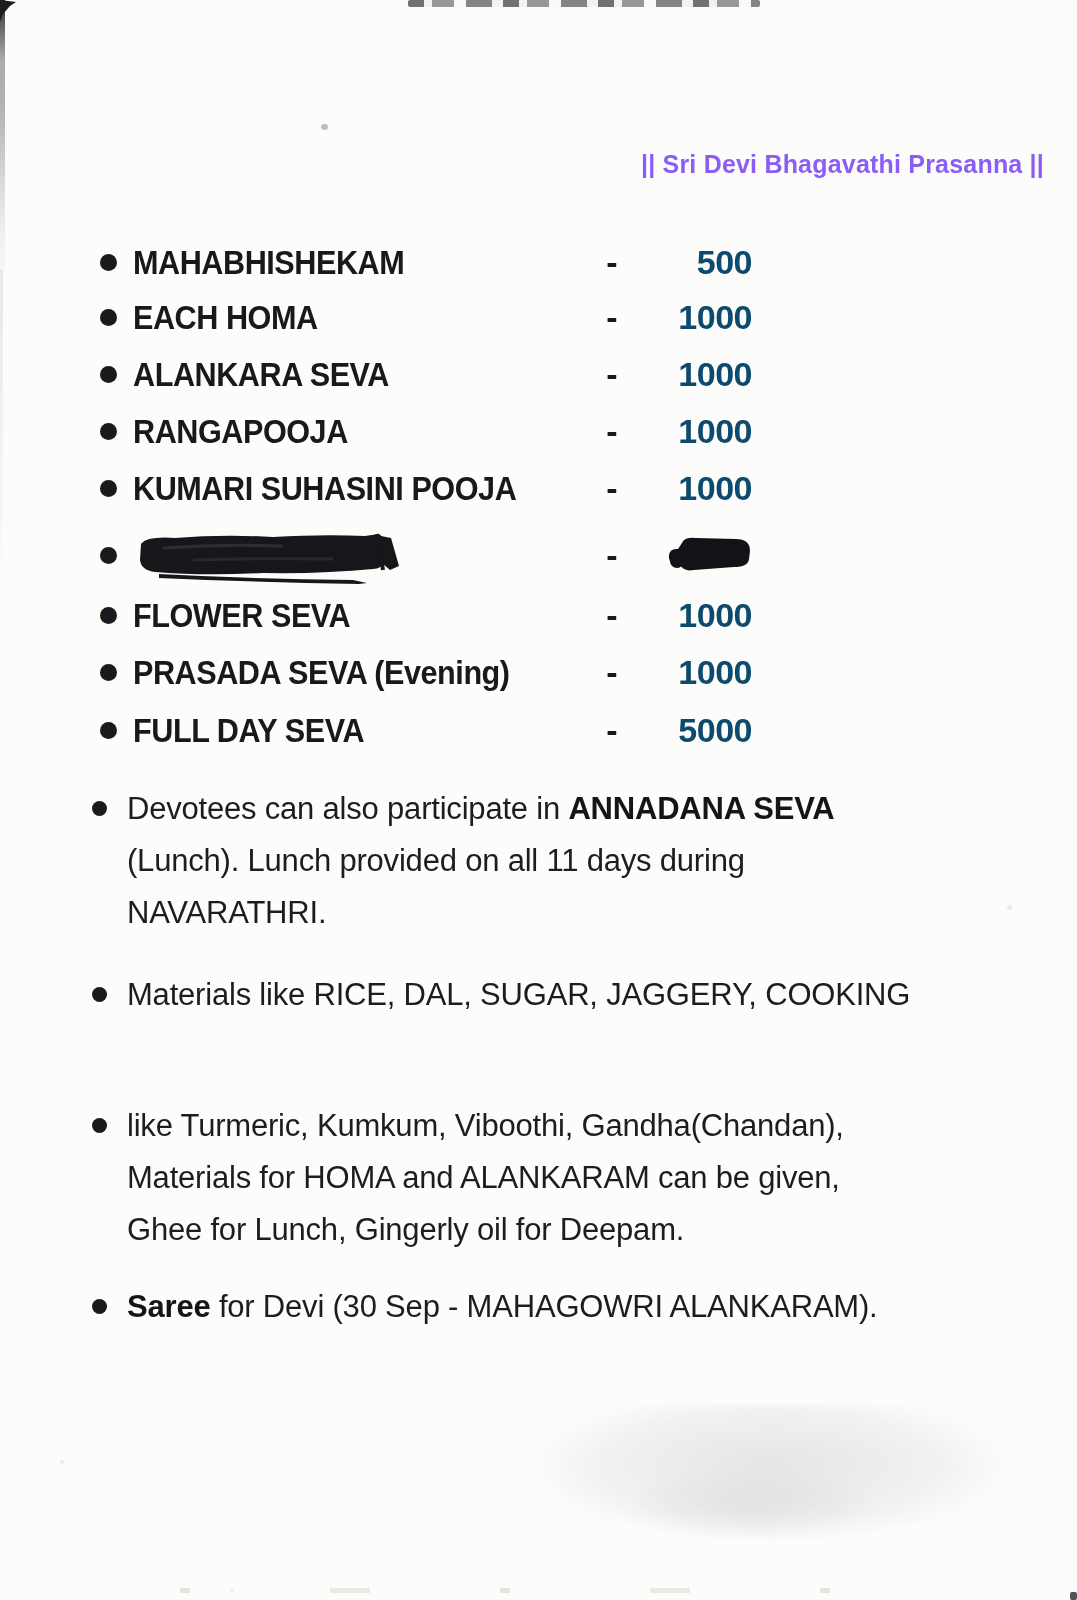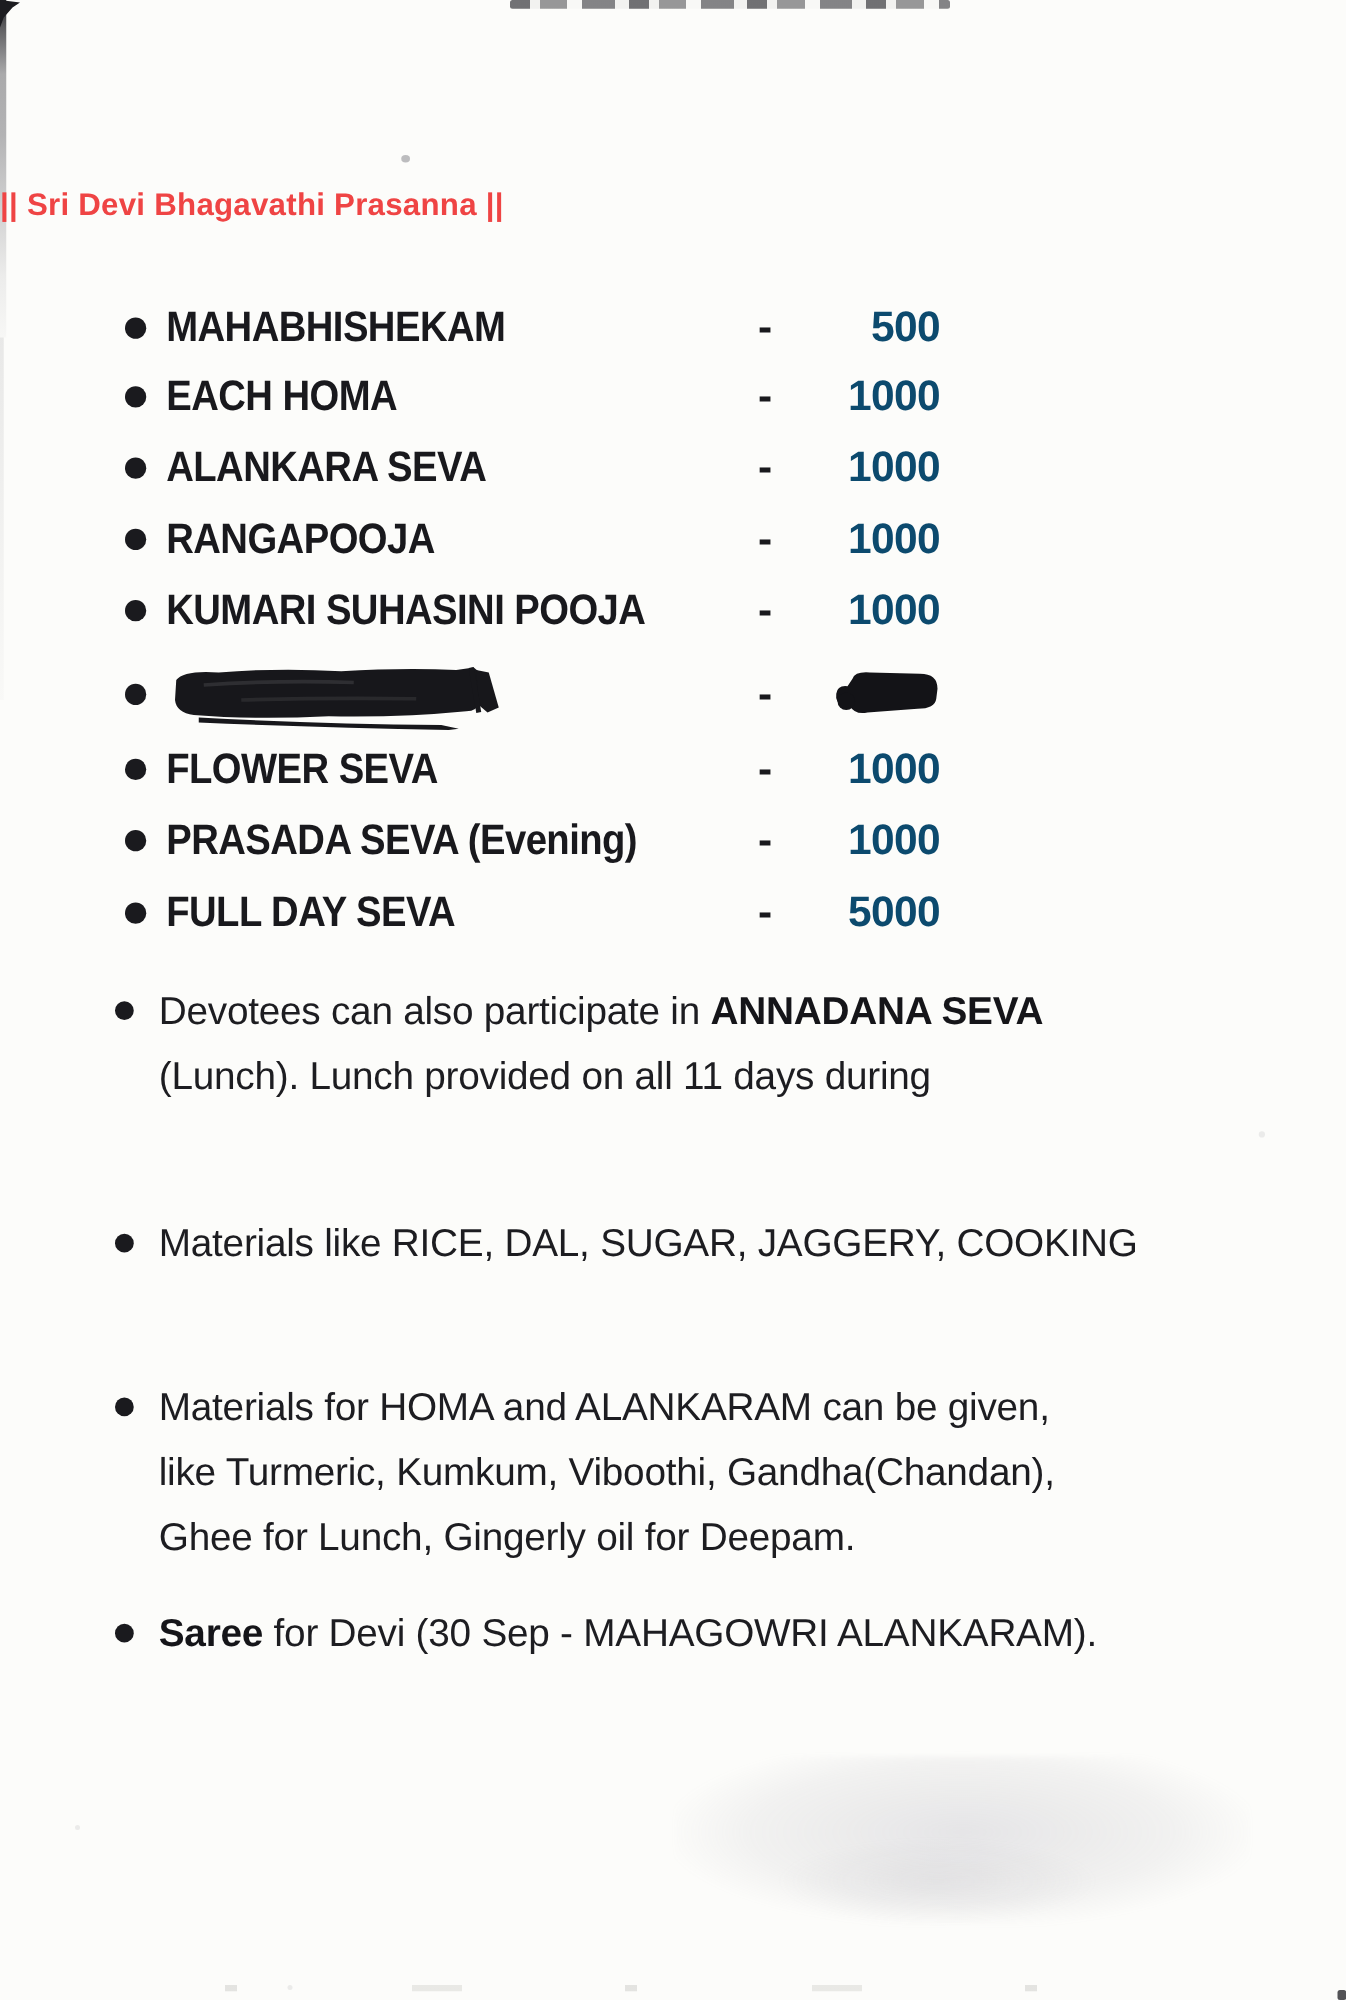--- a/index.html
+++ b/index.html
@@ -59,22 +59,22 @@
     filter:blur(0.6px);
   }
   .br-speck {
     position:absolute; left:1070px; top:1592px; width:7px; height:8px;
     background:rgba(40,40,45,0.8); border-radius:2px;
   }
 
   
   .title {
     position:absolute; top:150px; left:0; width:1044px;
-    text-align:left; font-size:25px; font-weight:bold;
-    letter-spacing:0.2px; color:#ef4444;
+    text-align:right; font-size:25px; font-weight:bold;
+    letter-spacing:0.2px; color:#8b5cf6;
   }
 
   
   .seva-row {
     position:absolute; left:100px; width:670px; height:48px;
     display:flex; align-items:center;
   }
   .dot {
     width:17px; height:17px; border-radius:50%;
     background:#1a1a1e; margin-right:16px; flex:none;
@@ -194,35 +194,36 @@
     <span class="seva-name">FULL DAY SEVA</span>
     <span class="seva-dash">-</span>
     <span class="seva-price">5000</span>
   </div>
 
   <div class="note" style="top:783px">
     <span class="ndot"></span>
     <div class="ntext">
       <div class="nline"><span>Devotees can also participate in </span><span class="nb">ANNADANA SEVA</span></div>
       <div class="nline">(Lunch). Lunch provided on all 11 days during</div>
+      <div class="nline">NAVARATHRI.</div>
     </div>
   </div>
 
   <div class="note" style="top:969px">
     <span class="ndot"></span>
     <div class="ntext">
       <div class="nline">Materials like RICE, DAL, SUGAR, JAGGERY, COOKING</div>
     </div>
   </div>
 
   <div class="note" style="top:1100px">
     <span class="ndot"></span>
     <div class="ntext">
+      <div class="nline">like Turmeric, Kumkum, Viboothi, Gandha(Chandan),</div>
       <div class="nline">Materials for HOMA and ALANKARAM can be given,</div>
-      <div class="nline">like Turmeric, Kumkum, Viboothi, Gandha(Chandan),</div>
       <div class="nline">Ghee for Lunch, Gingerly oil for Deepam.</div>
     </div>
   </div>
 
   <div class="note" style="top:1281px">
     <span class="ndot"></span>
     <div class="ntext">
       <div class="nline"><span class="nb">Saree</span><span> for Devi (30 Sep - MAHAGOWRI ALANKARAM).</span></div>
     </div>
   </div>

